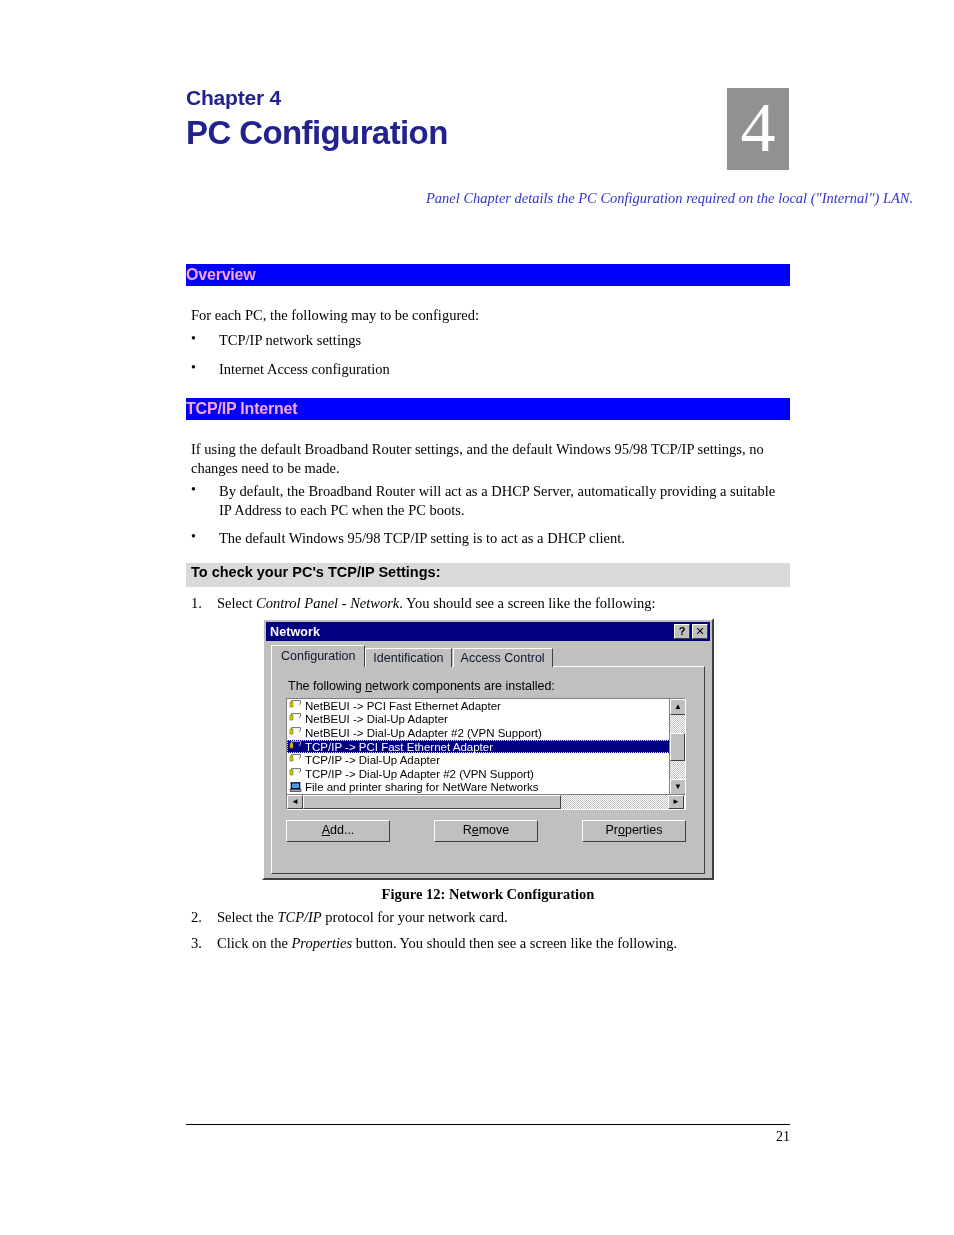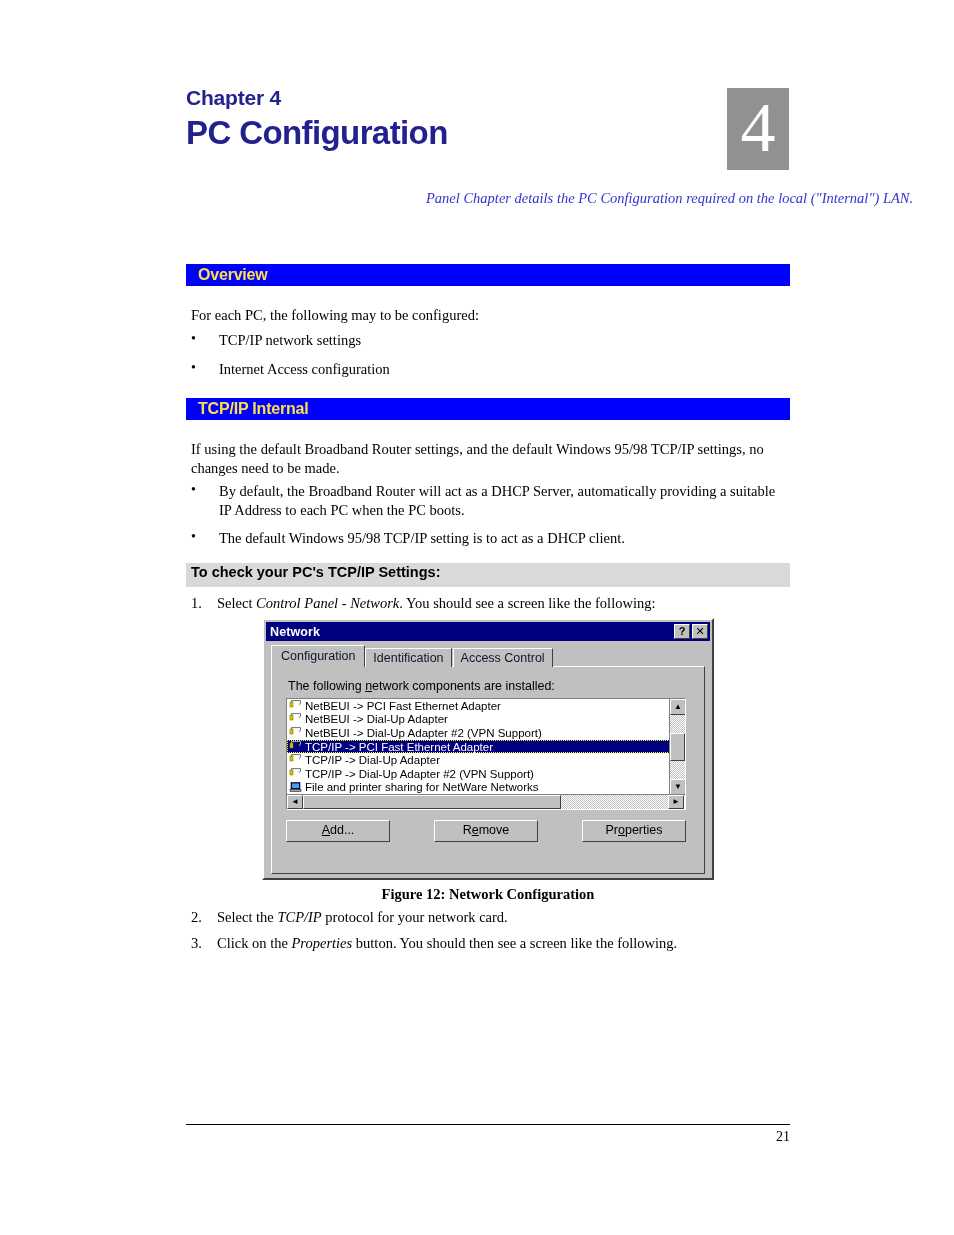--- a/index.html
+++ b/index.html
@@ -80,26 +80,26 @@
     color: #3333cc;
   }
 
   
   .section-bar {
     position: absolute;
     left: 0;
     width: 604px;
     height: 22px;
     background: #0000ff;
-    color: #fde047;
+    color: #f9a8d4;
     font-family: "Liberation Sans", "DejaVu Sans", sans-serif;
     font-weight: bold;
     font-size: 16px;
     line-height: 22px;
-    padding-left: 12px;
+    padding-left: 0;
     box-sizing: border-box;
     letter-spacing: -0.2px;
   }
   #bar-overview { top: 264px; }
   #bar-tcpip    { top: 398px; }
 
   .subsection-bar {
     position: absolute;
     left: 0;
     top: 563px;
@@ -517,21 +517,21 @@
       <li>
         <span class="bullet-dot">•</span>
         <span>TCP/IP network settings</span>
       </li>
       <li>
         <span class="bullet-dot">•</span>
         <span>Internet Access configuration</span>
       </li>
     </ul>
 
-    <div class="section-bar" id="bar-tcpip">TCP/IP Internal</div>
+    <div class="section-bar" id="bar-tcpip">TCP/IP Internet</div>
 
     <div class="para" id="p-tcpip">If using the default Broadband Router settings, and the default Windows 95/98 TCP/IP settings, no changes need to be made.</div>
 
     <ul class="bullet-list" id="ul-tcpip">
       <li>
         <span class="bullet-dot">•</span>
         <span>By default, the Broadband Router will act as a DHCP Server, automatically providing a suitable IP Address to each PC when the PC boots.</span>
       </li>
       <li>
         <span class="bullet-dot">•</span>

